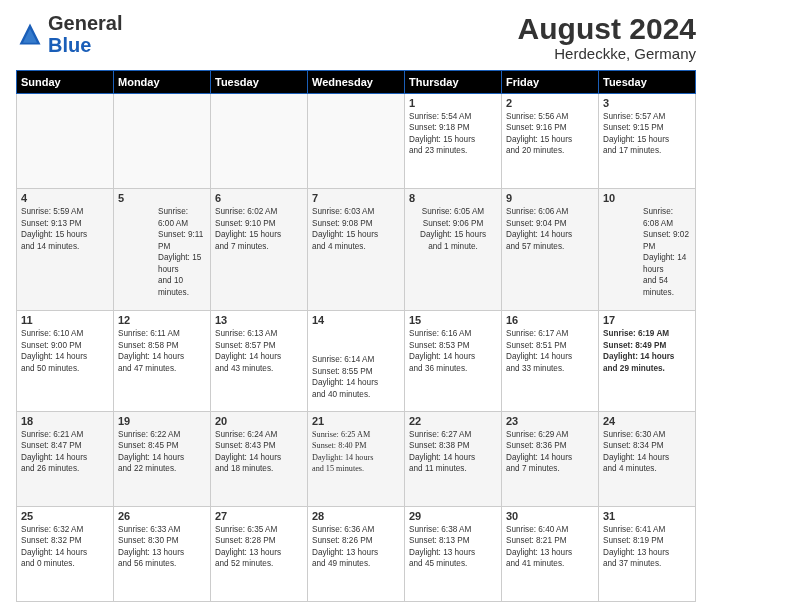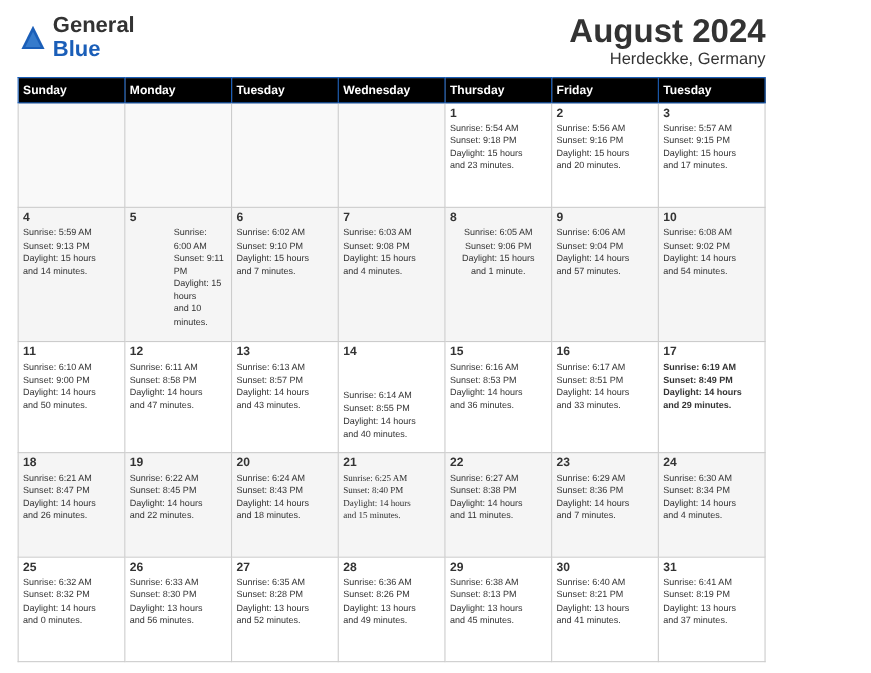--- a/index.html
+++ b/index.html
@@ -194,21 +194,21 @@
           </td>
           <td class="shaded">
             <span class="day-num">9</span>
             <div class="day-info" style="white-space: pre-line;">Sunrise: 6:06 AM
 Sunset: 9:04 PM
 Daylight: 14 hours
 and 57 minutes.</div>
           </td>
           <td class="shaded">
             <span class="day-num">10</span>
-            <div class="day-info" style="white-space: pre-line;">Sunrise: 6:08 AM
+            <div class="day-info" style="white-space: pre-line; margin-left: 40px;">Sunrise: 6:08 AM
 Sunset: 9:02 PM
 Daylight: 14 hours
 and 54 minutes.</div>
           </td>
         </tr>
         <tr>
           <td>
             <span class="day-num">11</span>
             <div class="day-info" style="white-space: pre-line;">Sunrise: 6:10 AM
 Sunset: 9:00 PM

